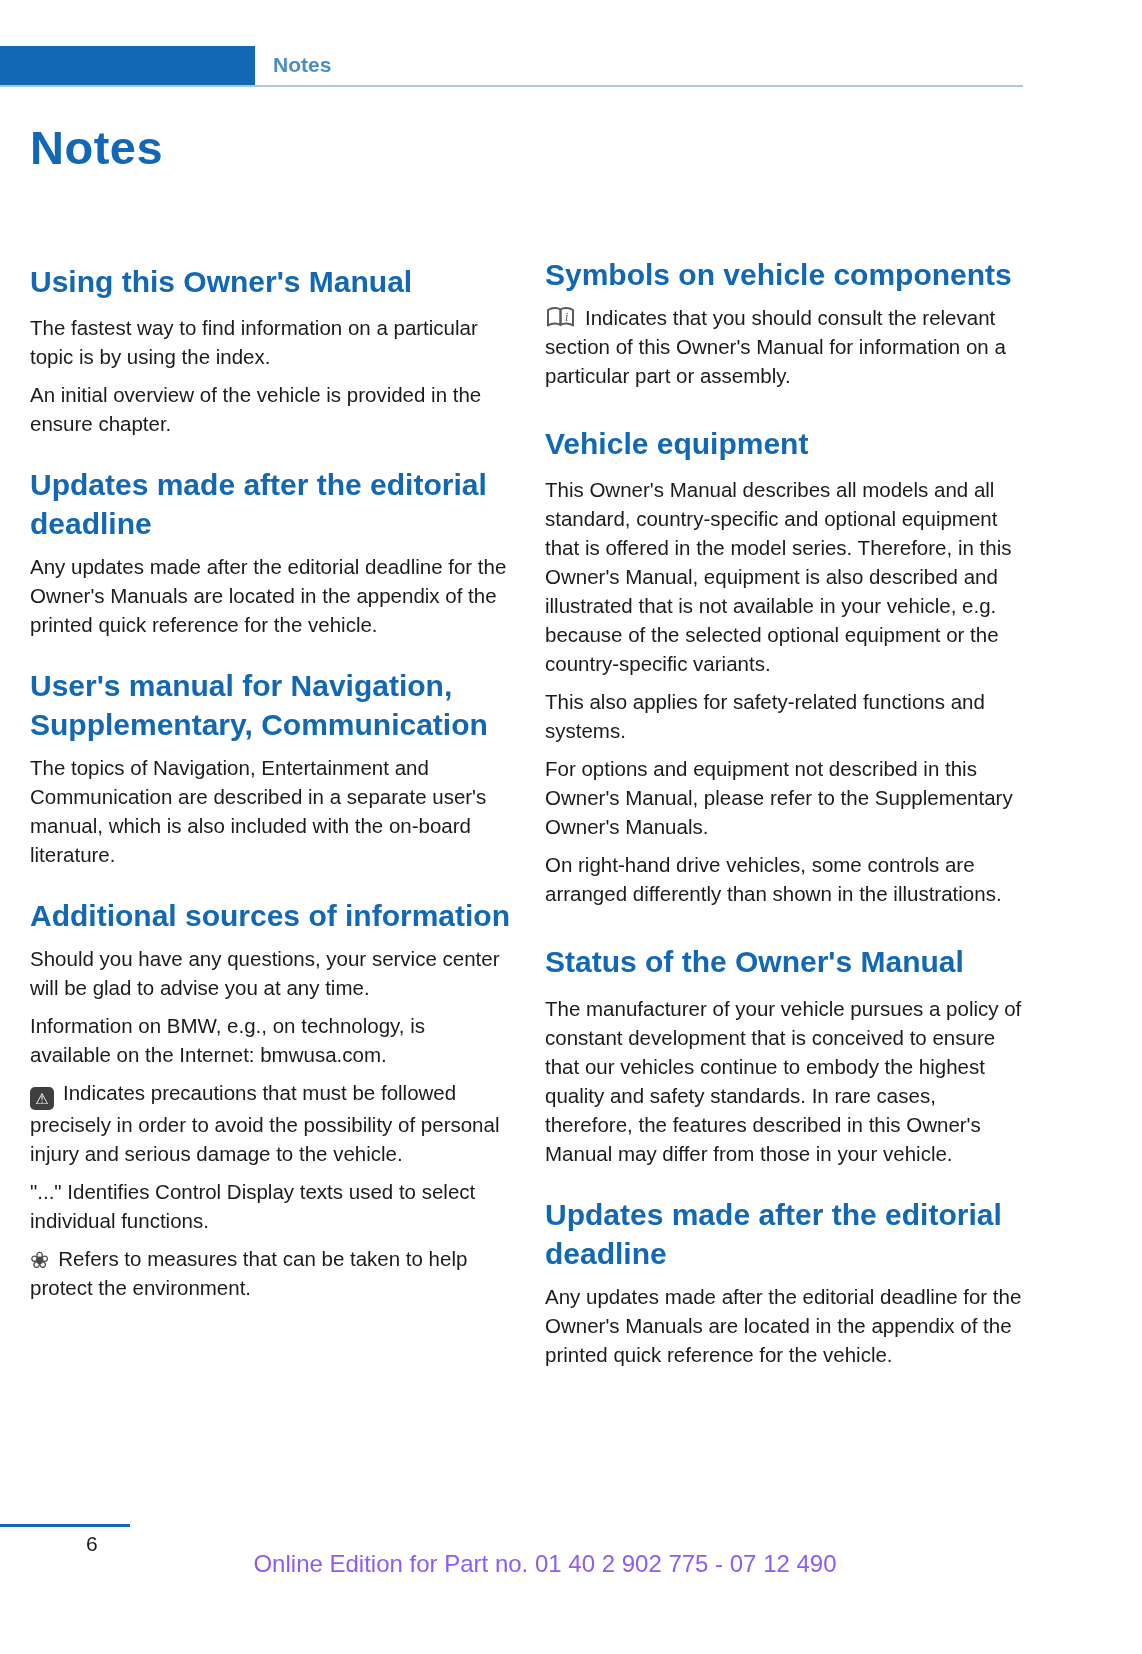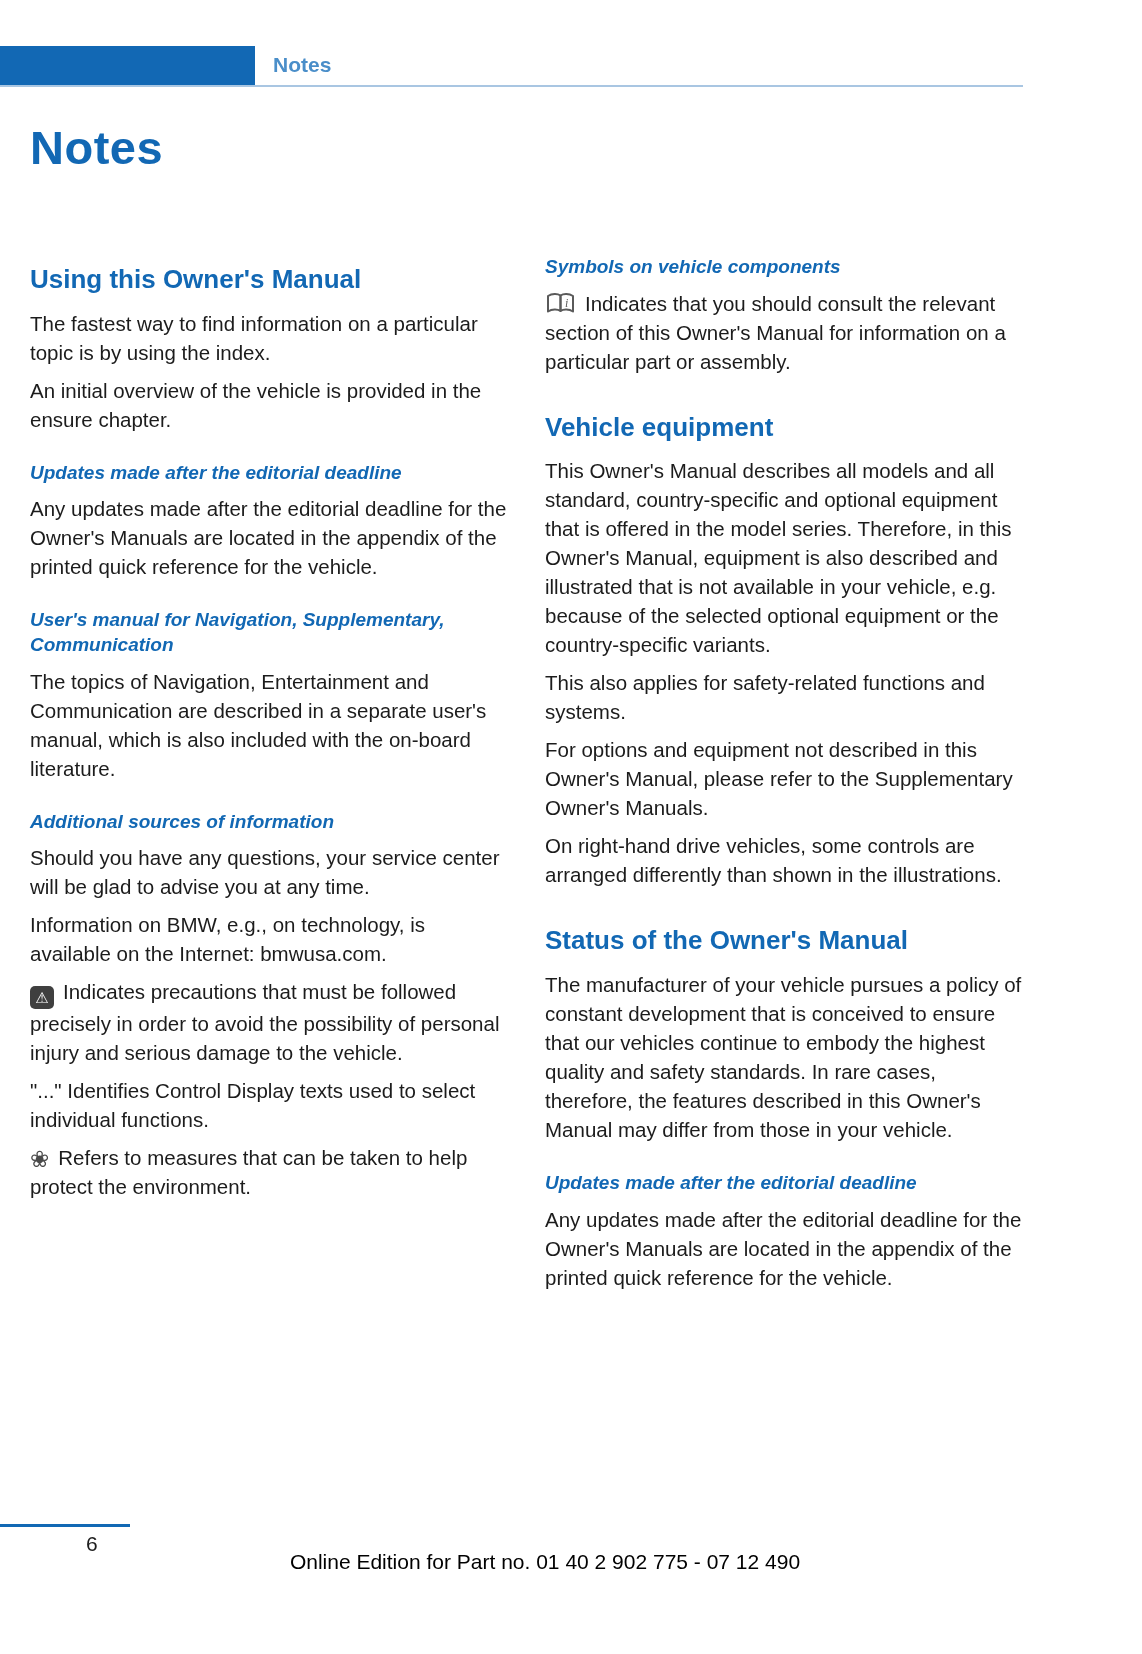--- a/index.html
+++ b/index.html
@@ -13,36 +13,36 @@
   
   .header-bar { position:absolute; left:0; top:30px; width:255px; height:41px; background:var(--accent); }
   .header-label { position:absolute; left:273px; top:37px; font-size:21px; font-weight:bold; color:#4a8ec9; }
   .header-rule { position:absolute; left:0; top:69px; width:1023px; height:2px; background:var(--rule); }
   
   .page-title { position:absolute; left:30px; top:104px; font-size:47px; font-weight:bold; color:var(--accent); letter-spacing:0.5px; }
   
   .columns { position:absolute; left:30px; top:212px; width:995px; display:flex; gap:35px; }
   .col { width:480px; }
   .col > :first-child { margin-top:0; }
-  h2.sec { font-size:26px; font-weight:bold; color:var(--accent); line-height:1.18; margin:36px 0 14px; }
-  h3.sub { font-size:19px; font-weight:bold; color:var(--accent); line-height:1.3; margin:27px 0 9px;font-style:italic; }
+  h2.sec { font-size:30px; font-weight:bold; color:var(--accent); line-height:1.18; margin:36px 0 14px; }
+  h3.sub { font-size:30px; font-weight:bold; color:var(--accent); line-height:1.3; margin:27px 0 9px; }
   p.body { font-size:20.5px; line-height:29px; margin:0 0 9px; }
   
   .warning-badge {
     display:inline-flex; align-items:center; justify-content:center;
     width:24px; height:23px; border-radius:5px; background:#3f3f3f; color:#ffffff;
     font-size:15px; margin-right:9px; vertical-align:-4px;
   }
   .end-marker { display:inline-block; font-size:15px; color:#222; margin-right:7px; vertical-align:2px; }
   .environment-glyph { display:inline-block; font-size:23px; color:#4a4a4a; margin-right:9px; vertical-align:-2px; line-height:1; }
   .book-svg { vertical-align:-3px; margin-right:9px; }
   
   .footer-rule { position:absolute; left:0; top:1508px; width:130px; height:3px; background:var(--accent); }
   .page-number { position:absolute; left:86px; top:1516px; font-size:21px; color:#1c1c1c; }
-  .edition { position:absolute; left:0; top:1534px; width:1090px; text-align:center; font-size:21px; color:#000000; }
+  .edition { position:absolute; left:0; top:1534px; width:1090px; text-align:center; font-size:24px; color:#8b5cf6; }
 </style>
 </head>
 <body>
 
 <div class="page">
 
   <div class="header-bar"></div>
   <div class="header-label">Notes</div>
   <div class="header-rule"></div>
 

